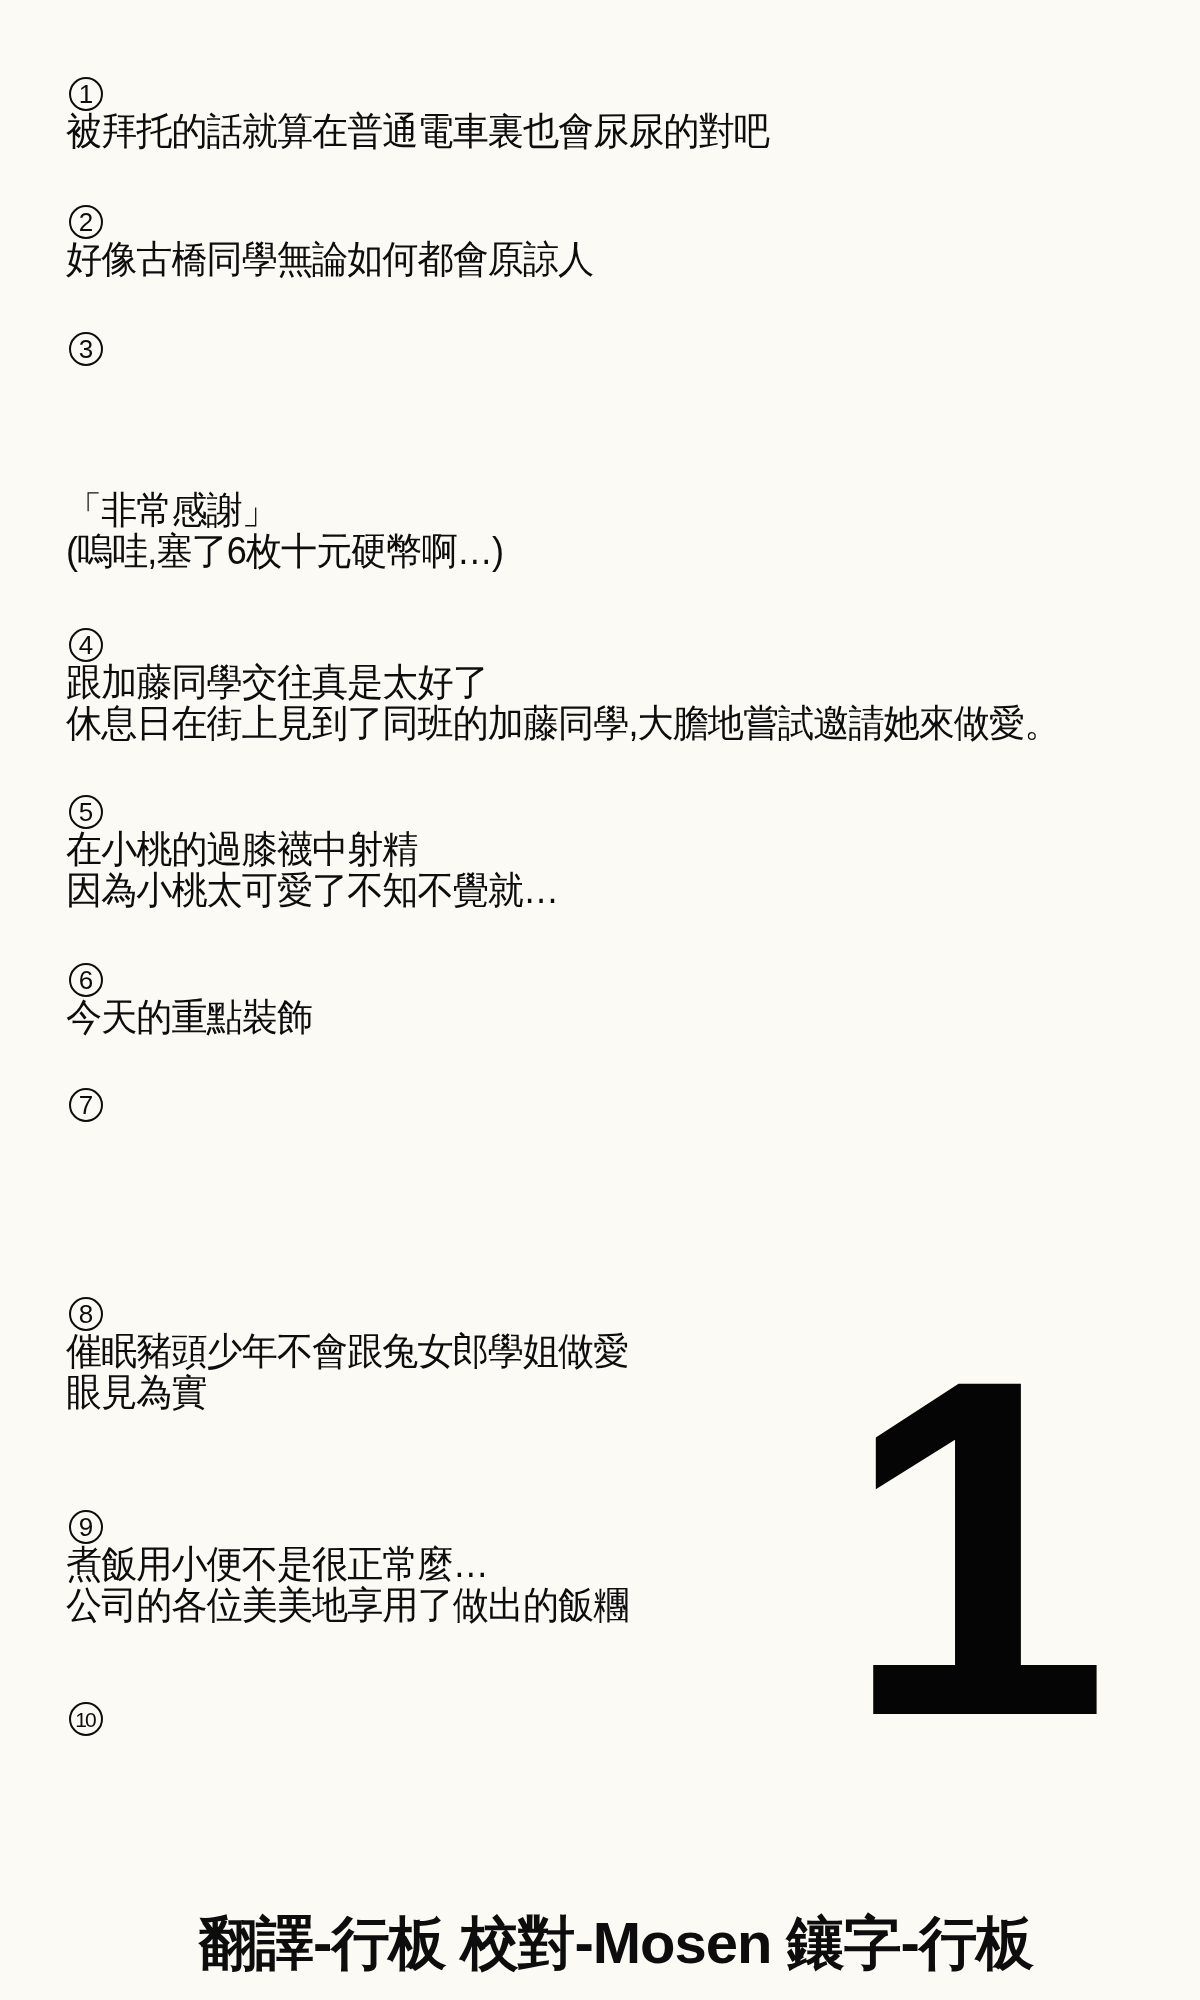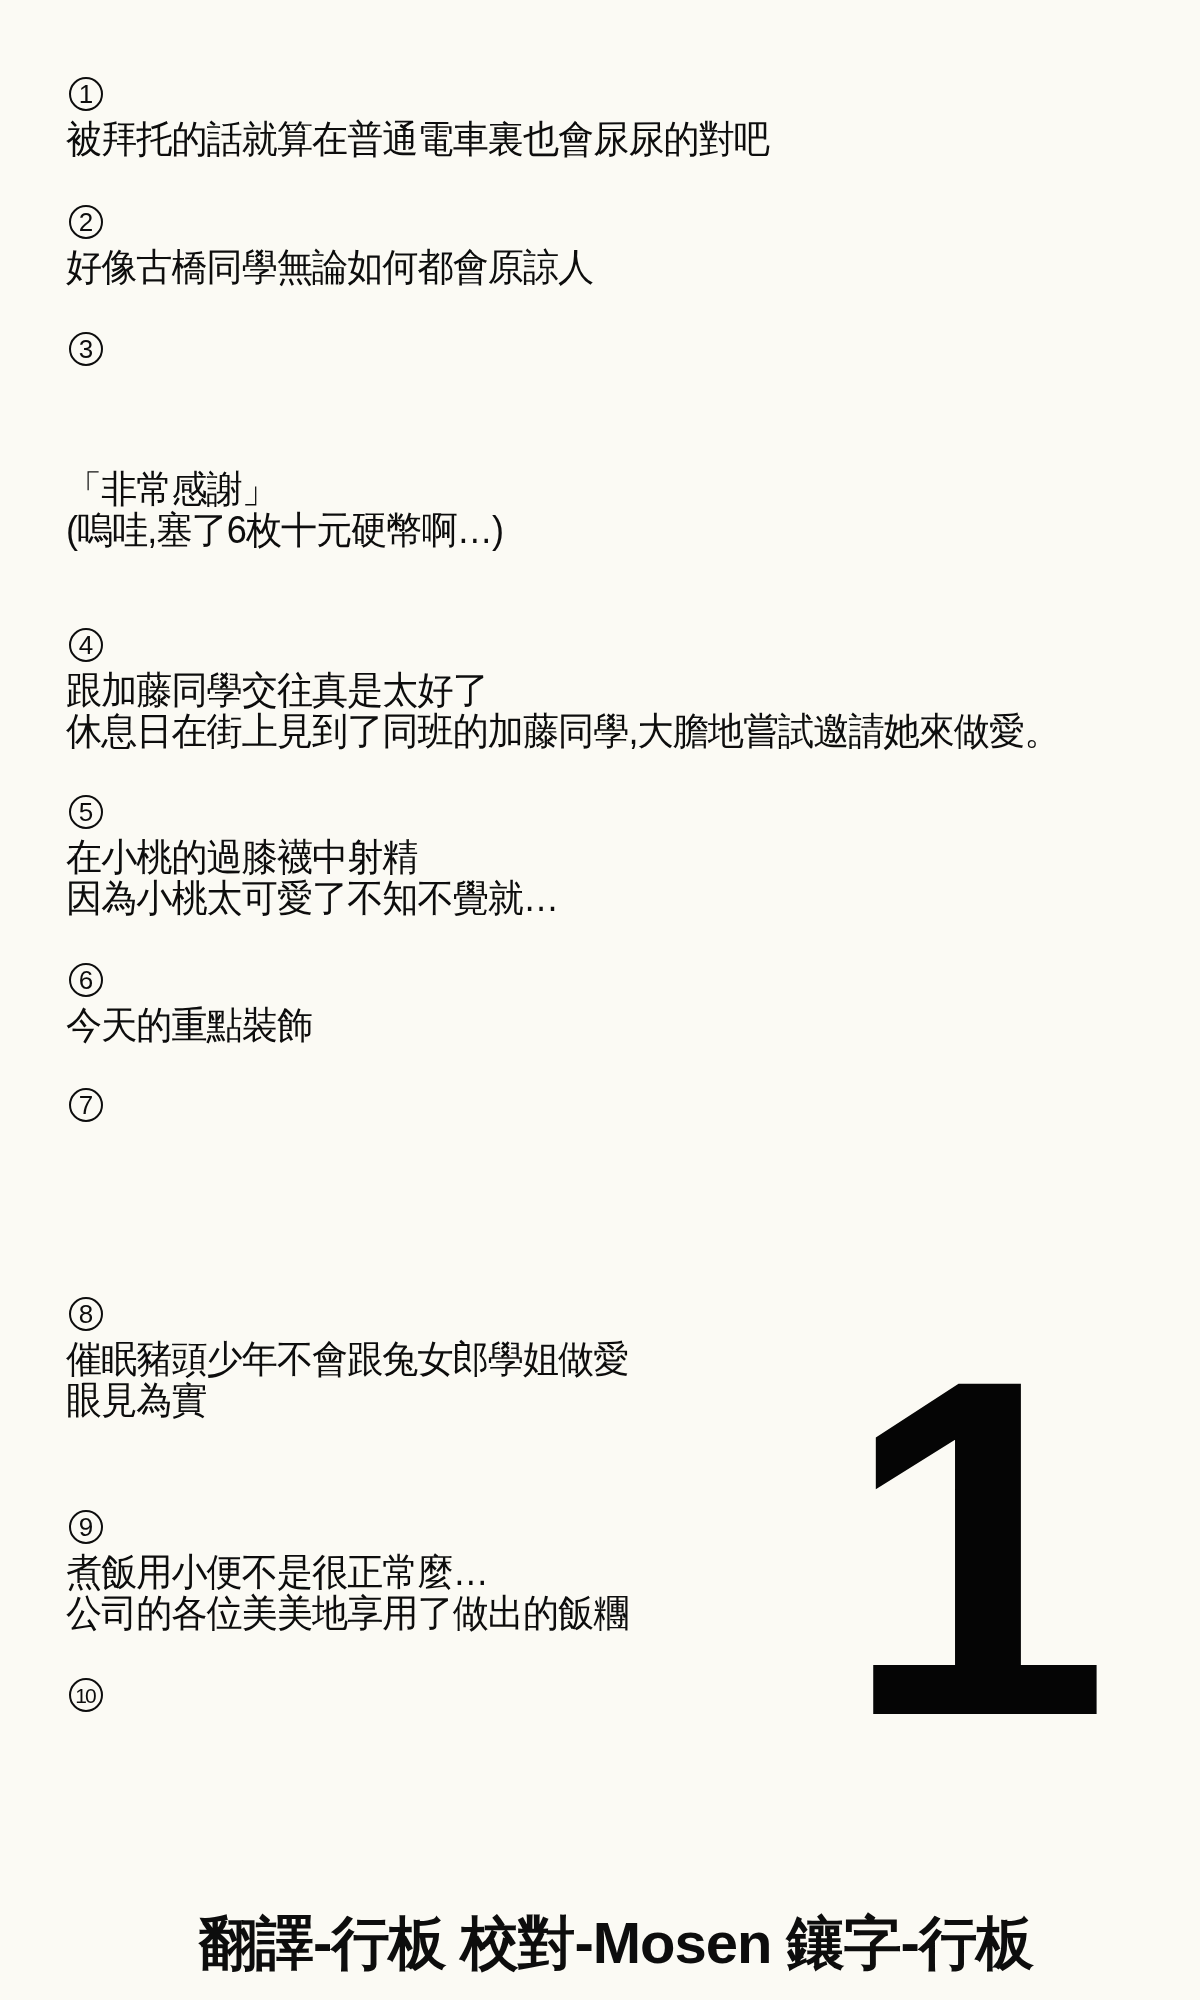--- a/index.html
+++ b/index.html
@@ -30,37 +30,38 @@
     justify-content: center;
     font-size: 26px;
     line-height: 1;
     font-weight: 400;
     color: #0d0d0d;
   }
   .badge.two-digit {
     font-size: 21px;
     letter-spacing: -2px;
     padding-right: 2px;
+    margin-top: 24px;
   }
-  .lines { margin-top: 8px; }
+  .lines { margin-top: 0; }
   .no-badge .lines { margin-top: 0; }
   .line {
     font-size: 38px;
     line-height: 41px;
     white-space: nowrap;
     transform: scaleX(0.95);
     transform-origin: left center;
     font-weight: 400;
     letter-spacing: -1px;
   }
   
   .b1  { top: 77px; }
   .b2  { top: 205px; }
   .b3  { top: 332px; }
-  .b3b { top: 469px; }
+  .b3b { top: 490px; }
   .b4  { top: 628px; }
   .b5  { top: 795px; }
   .b6  { top: 963px; }
   .b7  { top: 1088px; }
   .b8  { top: 1297px; }
   .b9  { top: 1510px; }
   .b10 { top: 1678px; }
 
   .big-one {
     position: absolute;

